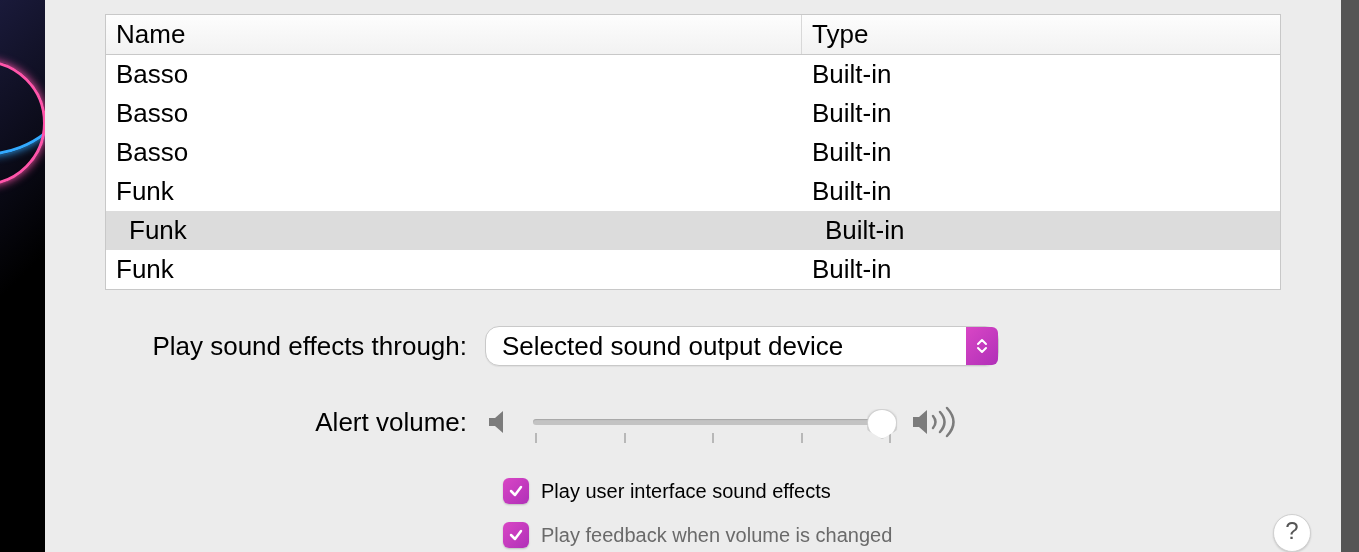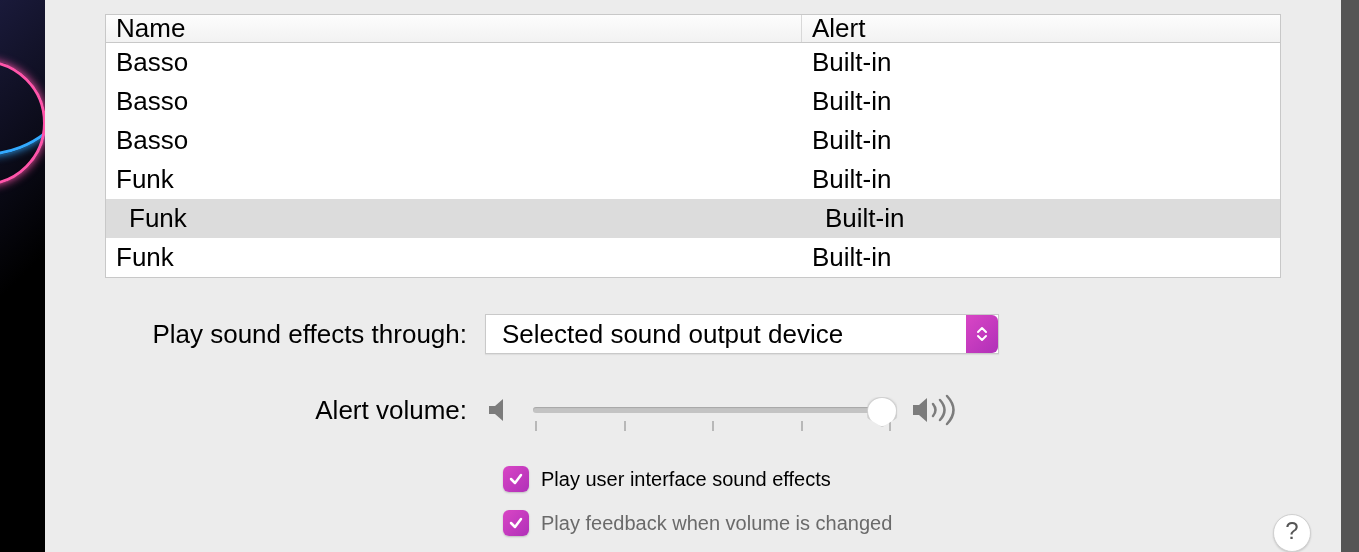--- a/index.html
+++ b/index.html
@@ -50,21 +50,21 @@
       border: 1px solid #c8c8c8;
       background: #fff;
       width: 100%;
       font-size: 26px;
       color: #000;
     }
     .sound-table-header {
       display: flex;
       background: linear-gradient(#fdfdfd, #f2f2f2);
       border-bottom: 1px solid #c8c8c8;
-      height: 28px;
+      height: 40px;
       align-items: center;
     }
     .col-name { flex: 0 0 696px; padding-left: 10px; border-right: 1px solid #d8d8d8; height: 100%; display:flex; align-items:center;}
     .col-type { flex: 1; padding-left: 10px; height: 100%; display:flex; align-items:center;}
     .sound-table-body {
       height: 234px;
       overflow: hidden;
     }
     .sound-row {
       display: flex;
@@ -89,21 +89,21 @@
       font-size: 26px;
       color: #000;
       padding-right: 18px;
     }
     .dropdown {
       position: relative;
       width: 514px;
       height: 40px;
       background: #fff;
       border: 1px solid #c9c9c9;
-      border-radius: 0;
+      border-radius: 14px;
       box-shadow: 0 1px 1px rgba(0,0,0,0.06);
       display: flex;
       align-items: center;
       padding-left: 16px;
       font-size: 26px;
       color: #000;
       cursor: default;
     }
     .dropdown-chevrons {
       position: absolute;
@@ -193,21 +193,21 @@
 <body>
 
 <div class="desktop-edge-left"></div>
 <div class="desktop-edge-right"></div>
 
 <div class="panel">
 
   <div class="sound-table">
     <div class="sound-table-header">
       <div class="col-name">Name</div>
-      <div class="col-type">Alert</div>
+      <div class="col-type">Type</div>
     </div>
     <div class="sound-table-body" id="sound-body">
         <div class="sound-row">
           <div class="cell-name">Basso</div>
           <div class="cell-type">Built-in</div>
         </div>
         <div class="sound-row">
           <div class="cell-name">Basso</div>
           <div class="cell-type">Built-in</div>
         </div>

